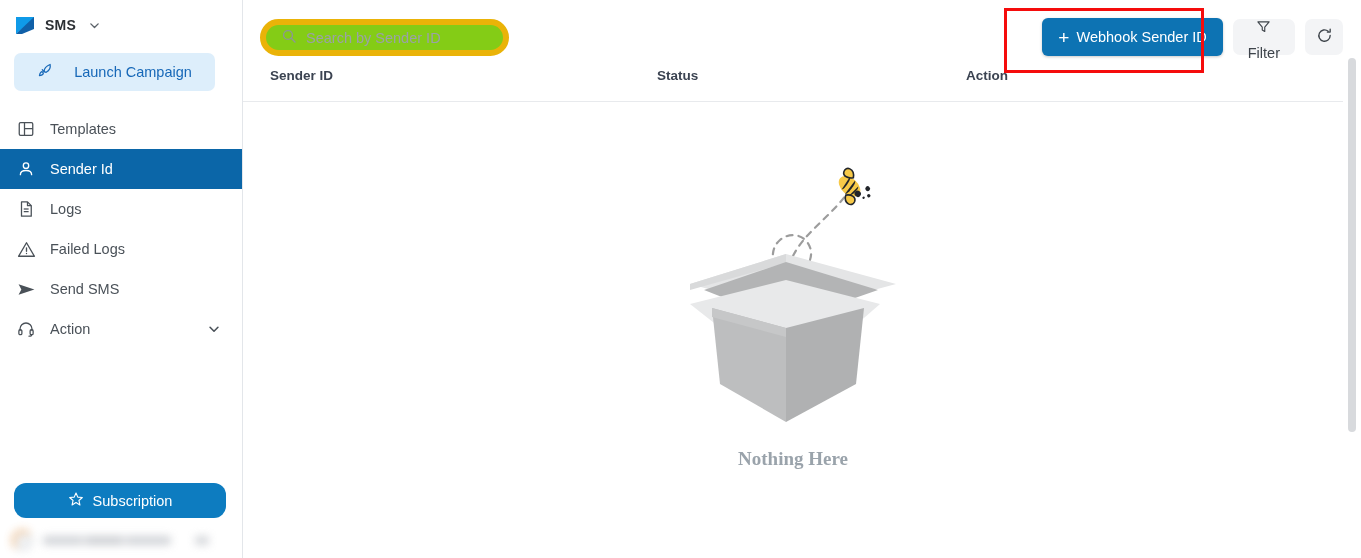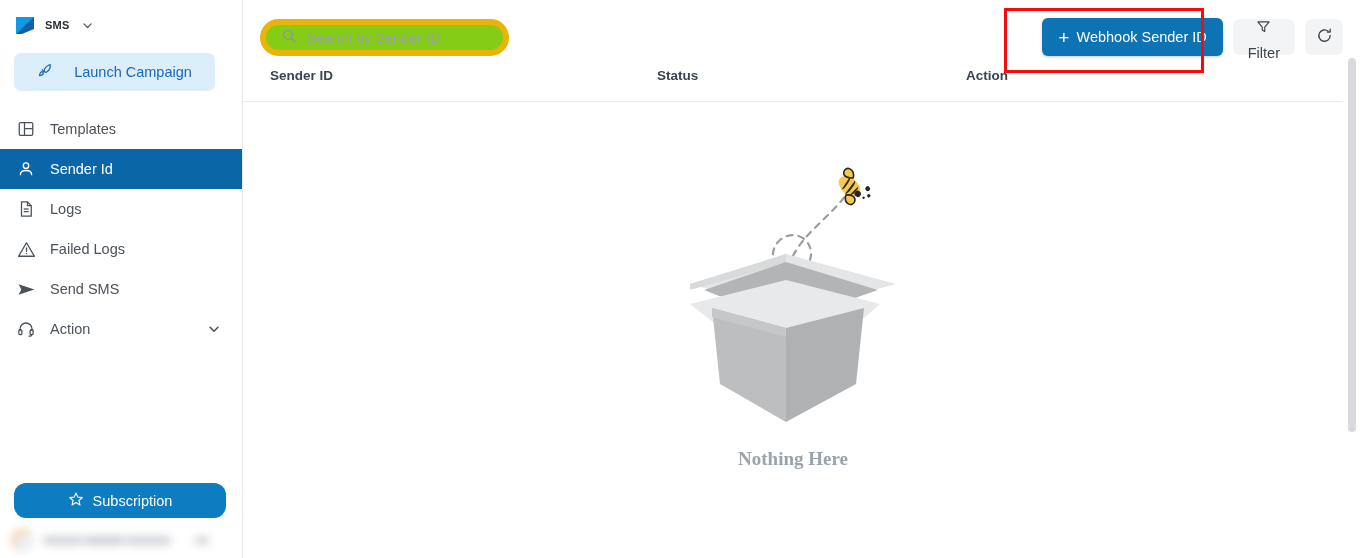--- a/index.html
+++ b/index.html
@@ -18,21 +18,21 @@
     border-right: 1px solid #e3e6ea;
     position: relative;
     flex: 0 0 243px;
   }
   .brand {
     display: flex; align-items: center;
     height: 50px; padding: 0 0 0 14px; gap: 9px;
   }
   .brand-logo { width: 22px; height: 22px; position: relative; }
   .brand-title {
-    font-size: 11px; font-weight: 700; color: #2b2f33;
+    font-size: 14px; font-weight: 700; color: #2b2f33;
     letter-spacing: .2px;
   }
   .brand-chevron { margin-left: 3px; display: flex; align-items: center; }
 
   .launch-wrap { padding: 0 14px; margin-top: 3px; }
   .launch-btn {
     height: 38px; width: 201px;
     background: #ddeefb;
     border-radius: 7px;
     display: flex; align-items: center; justify-content: center;

